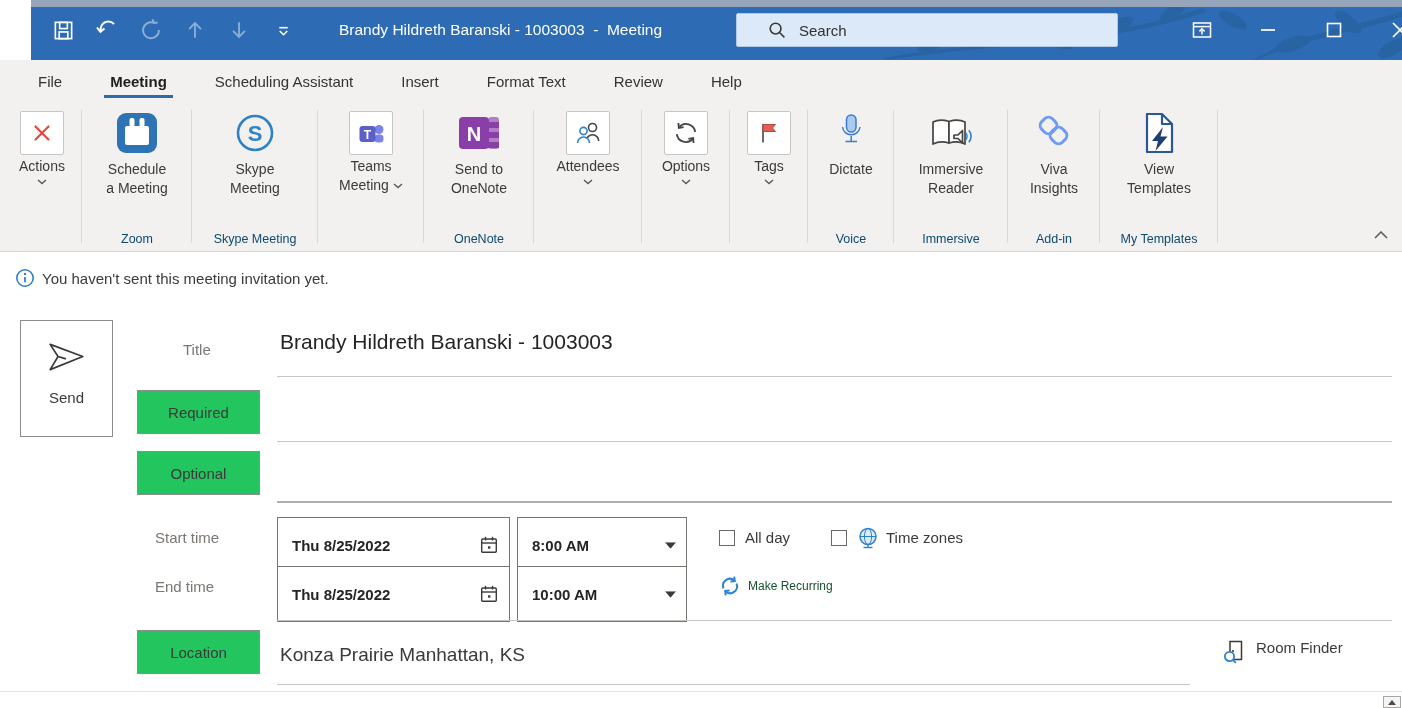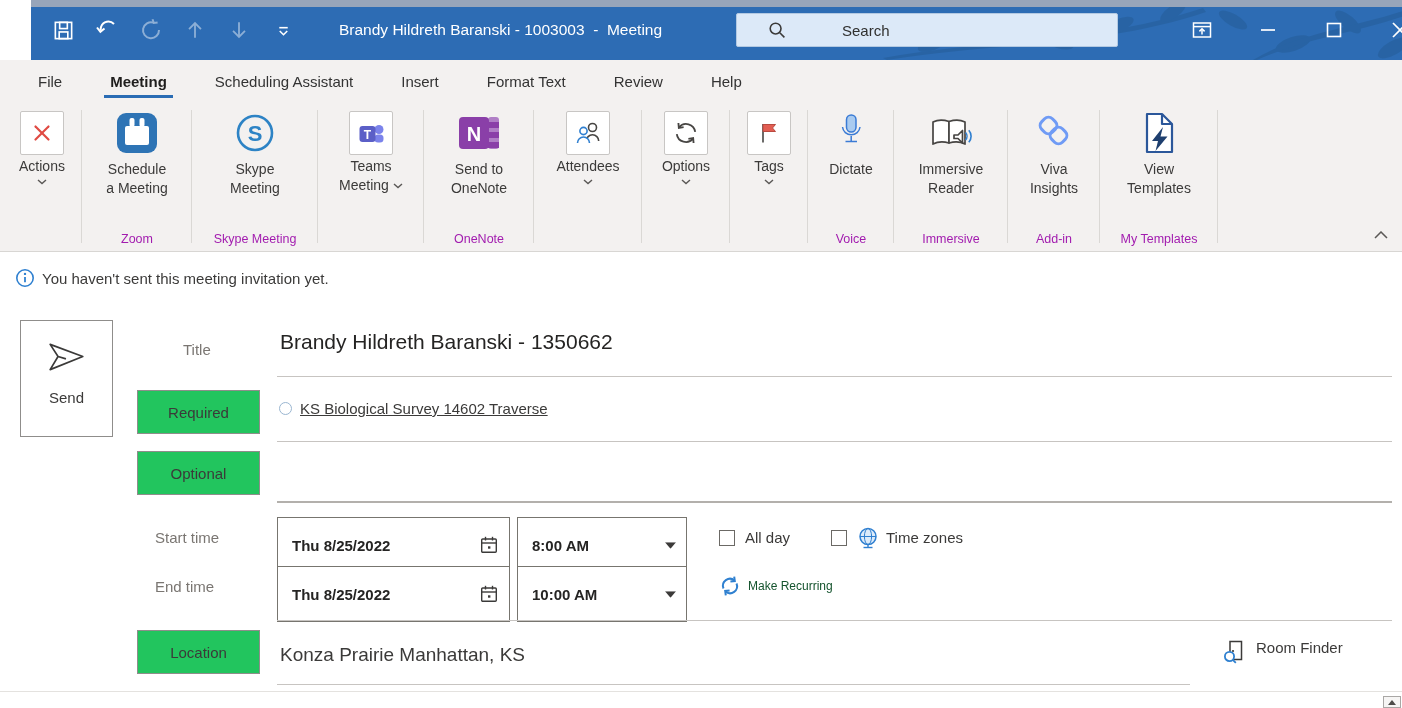--- a/index.html
+++ b/index.html
@@ -9,21 +9,21 @@
   
   .titlebar { position:absolute; top:0; left:0; width:1402px; height:60px; background:#2d6cb4; overflow:hidden;margin-left:31px; }
   .titlebar .topstrip { position:absolute; top:0; left:0; width:100%; height:7px; background:#97a5ba; }
   .leaves { position:absolute; top:0; right:0; height:60px; pointer-events:none; }
   .qat { position:absolute; top:12px; left:16px; display:flex; align-items:center; gap:12px; }
   .qbtn { width:32px; height:36px; display:flex; align-items:center; justify-content:center; cursor:pointer; }
   .qbtn.dim { opacity:.45; }
   .win-title { position:absolute; left:308px; top:0; height:60px; display:flex; align-items:center;
                color:#fff; font-size:15.5px; white-space:pre; }
   .searchbox { position:absolute; left:705px; top:13px; width:382px; height:34px; background:#dce9f8;
-               border:1px solid #b3c9e2; border-radius:2px; display:flex; align-items:center; padding-left:30px; cursor:text;gap:43px; }
+               border:1px solid #b3c9e2; border-radius:2px; display:flex; align-items:center; padding-left:30px; cursor:text; }
   .searchbox .ph { color:#30302f; font-size:15px; margin-left:12px; }
   .winctrls { position:absolute; right:0; top:0; width:262px; height:60px; display:flex; align-items:center; justify-content:space-between; padding:0 12px 0 10px; }
   .wbtn { width:42px; height:42px; display:flex; align-items:center; justify-content:center; cursor:pointer; }
 
   
   .tabrow { position:absolute; top:60px; left:0; width:1402px; height:42px; background:#f3f1f0;
             display:flex; align-items:stretch; padding-left:14px; }
   .tab { position:relative; display:flex; align-items:center; padding:0 24px; font-size:15px; color:#333; cursor:pointer; }
   .tab.active { font-weight:bold; color:#1f1e1d; }
   .tab.active::after { content:''; position:absolute; left:18px; right:18px; bottom:4px; height:3px; background:#2a6cb4; }
@@ -32,21 +32,21 @@
   .ribbon { position:absolute; top:102px; left:0; width:1402px; height:150px; background:#f3f1f0;
             border-bottom:1px solid #d8d6d3; display:flex; padding-left:2px; }
   .rgroup { position:relative; display:flex; flex-direction:column; align-items:center; padding-top:6px; flex:0 0 auto; }
   .rgroup::after { content:''; position:absolute; right:0; top:8px; bottom:8px; width:1px; background:#dad8d5; }
   .rbtn { display:flex; flex-direction:column; align-items:center; cursor:pointer; }
   .ricon { height:50px; display:flex; align-items:center; justify-content:center; }
   .ricon.boxed { width:44px; height:44px; margin-top:3px; background:#fff; border:1px solid #c8c6c4; border-radius:2px; }
   .rlabel { font-size:14px; color:#3b3a39; text-align:center; line-height:19px; white-space:pre-line; margin-top:2px; }
   .rchev { margin-top:3px; }
   .l2 { display:inline-flex; align-items:center; gap:4px; }
-  .rgroup-label { margin-top:auto; height:21px; font-size:12.5px; color:#a21caf; line-height:19px; }
+  .rgroup-label { margin-top:auto; height:21px; font-size:12.5px; color:#0c4a6e; line-height:19px; }
   .collapse-ribbon { position:absolute; right:14px; bottom:8px; cursor:pointer; }
 
   
   .content { position:absolute; top:252px; left:0; width:1402px; height:456px; background:#fff; }
   .infobar { position:absolute; left:15px; top:16px; display:flex; align-items:center; gap:7px;
              font-size:15px; color:#3b3a39; }
   .send-btn { position:absolute; left:20px; top:68px; width:93px; height:117px; border:1px solid #8f8d8b;
               background:#fff; display:flex; flex-direction:column; align-items:center; cursor:pointer; }
   .send-btn svg { margin-top:20px; }
   .send-btn .lbl { margin-top:16px; font-size:15px; color:#3b3a39; }
@@ -446,30 +446,26 @@
     </div>
 
     <div class="send-btn">
       <svg width="40" height="32" viewBox="0 0 38 30">
         <path d="M3 27 L34 14.5 L3 3 L10.5 14.5 L3 27 Z M10.5 14.5 L18 16.8" fill="none" stroke="#3b3a39" stroke-width="1.6" stroke-linejoin="round"></path>
       </svg>
       <span class="lbl">Send</span>
     </div>
 
     <span class="flabel" style="left:183px; top:89px">Title</span>
-    <div class="title-value">Brandy Hildreth Baranski - 1350662</div>
+    <div class="title-value">Brandy Hildreth Baranski - 1003003</div>
     <div class="hline" style="left:277px; top:124px; width:1115px"></div>
 
     <div class="fbtn" style="left:137px; top:138px">
         <span>Required</span>
       </div>
-    <div class="attendee">
-      <span class="presence"></span>
-      <span class="name">KS Biological Survey 14602 Traverse</span>
-    </div>
     <div class="hline" style="left:277px; top:189px; width:1115px"></div>
 
     <div class="fbtn" style="left:137px; top:199px">
         <span>Optional</span>
       </div>
     <div class="hline" style="left:277px; top:249px; width:1115px; height:2px; background:#b3b0ac"></div>
 
     <span class="flabel" style="left:155px; top:277px">Start time</span>
     <div class="inputbox" style="left:277px; top:265px; width:233px">
       <span class="val">Thu 8/25/2022</span>

